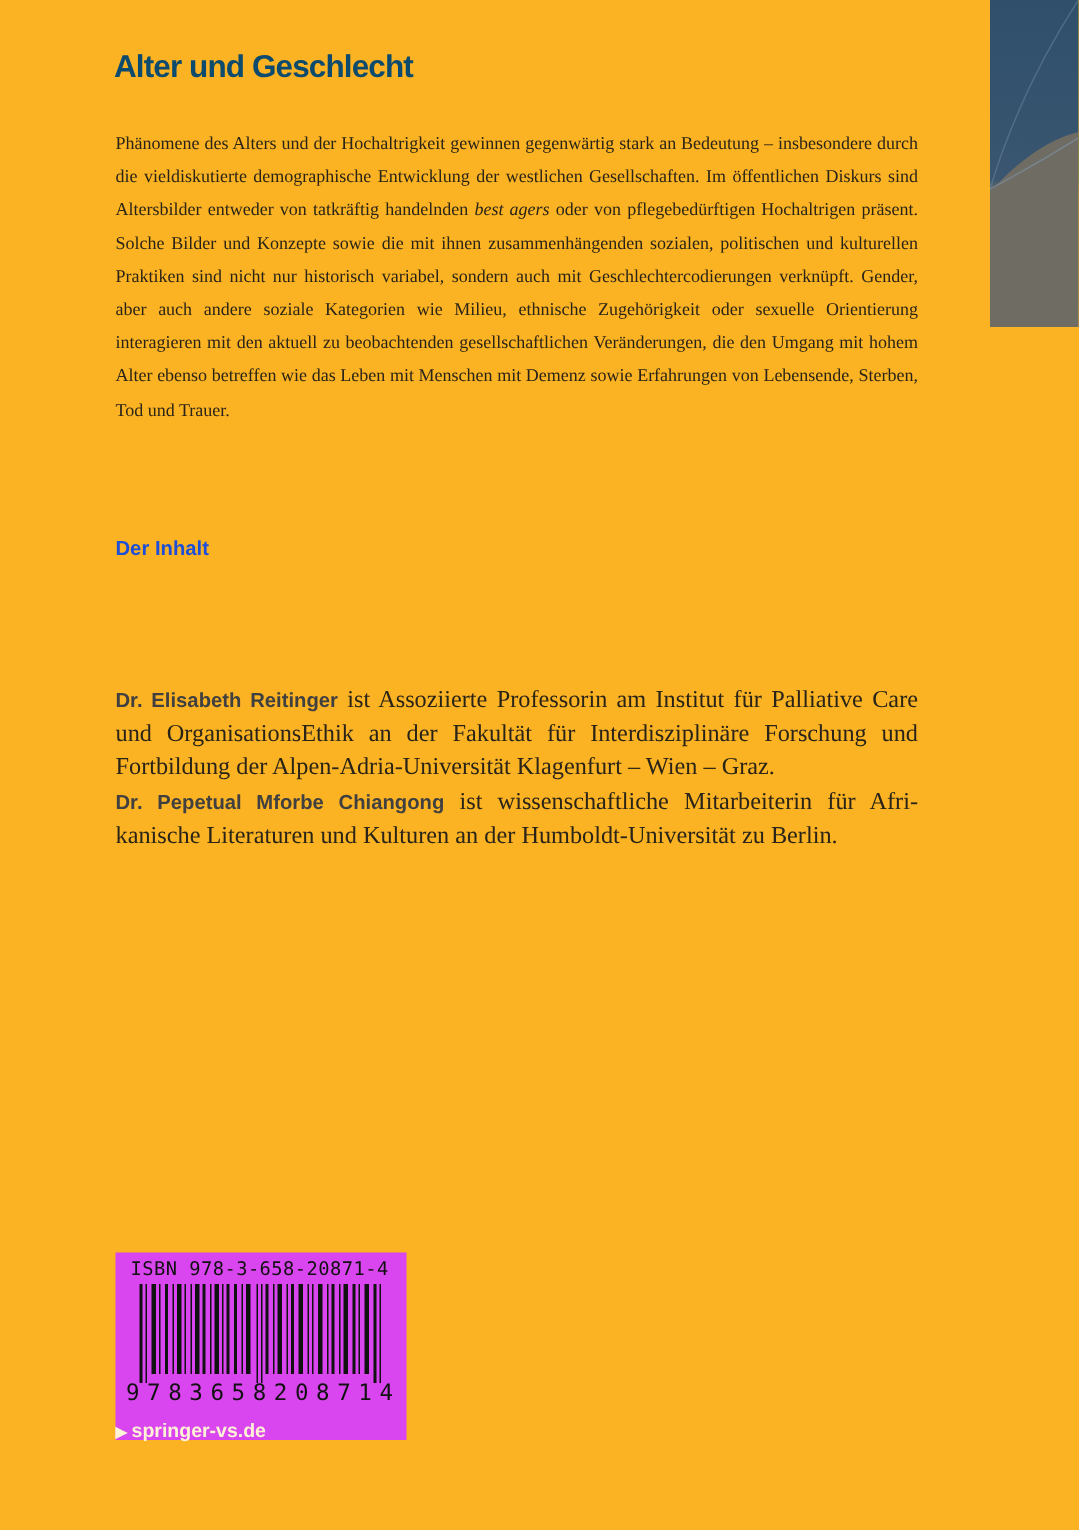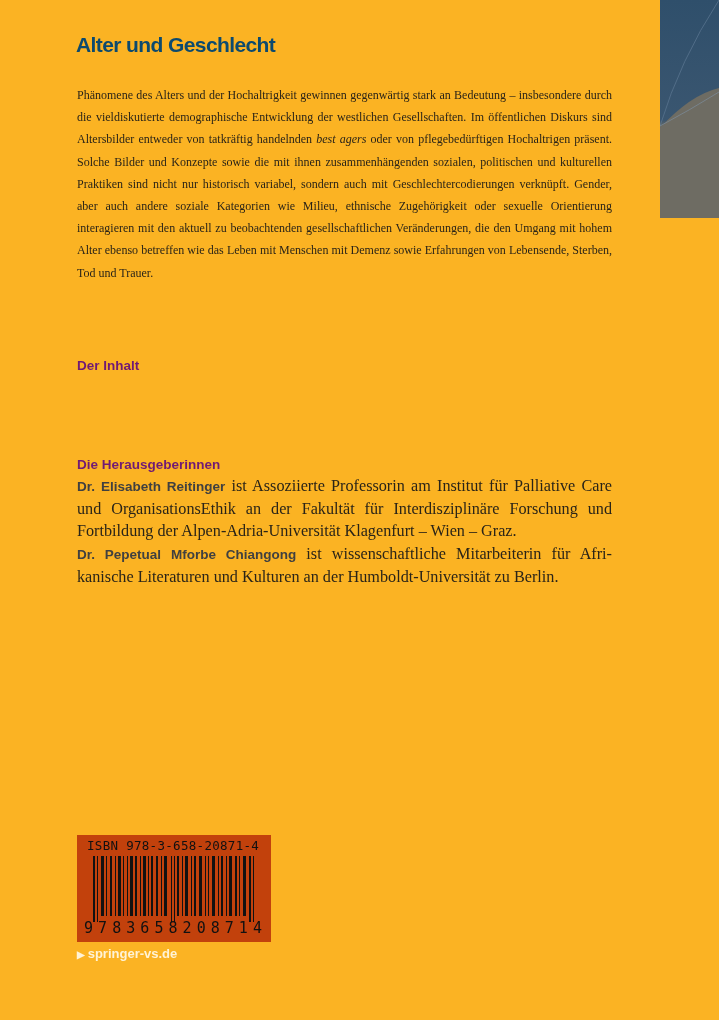--- a/index.html
+++ b/index.html
@@ -26,35 +26,35 @@
       font-size: 12px; line-height: 22.2px; text-align: justify;
       hyphens: manual;
     }
     .body p { margin: 0; }
     .section {
       position: absolute; left: 77px; width: 540px;
       font-size: 16.2px; line-height: 22.2px;
     }
     .heading {
       font-family: "Liberation Sans", sans-serif; font-weight: bold;
-      font-size: 13.5px; color: #701a75; line-height: 20px;
+      font-size: 13.5px; color: #1d4ed8; line-height: 20px;
     }
     ul.bullets { list-style: none; margin: 0; padding: 0; }
     ul.bullets li { position: relative; padding-left: 19px; }
     ul.bullets li::before {
       content: "•"; position: absolute; left: 2px; top: 0;
     }
     .bio { text-align: justify; width: 535px; }
     .bio .name {
       font-family: "Liberation Sans", sans-serif; font-weight: bold;
       font-size: 13.5px; color: #404040;
     }
     .isbn-box {
-      position: absolute; left: 77px; top: 835px; width: 194px; height: 107px;
-      background: #c2410c;
+      position: absolute; left: 77px; top: 835px; width: 194px; height: 125px;
+      background: #d946ef;
     }
     .isbn-text {
       position: absolute; left: 10px; top: 3px;
       font-family: "DejaVu Sans Mono", monospace; font-size: 12.5px; color: #111;
       letter-spacing: 0.3px;
     }
     .barcode { position: absolute; left: 8px; top: 21px; }
     .barcode-digits {
       position: absolute; left: 7px; top: 84px; width: 178px;
       font-family: "DejaVu Sans Mono", monospace; font-size: 15px; color: #111;
@@ -82,21 +82,20 @@
 
 <div class="body">
   <p><span>Phänomene des Alters und der Hochaltrigkeit gewinnen gegenwärtig stark an Bedeutung – insbesondere durch die vieldiskutierte demographische Ent­wicklung der westlichen Gesellschaften. Im öffentlichen Diskurs sind Alters­bilder entweder von tatkräftig handelnden </span><em>best agers</em><span> oder von pflegebedürf­tigen Hochaltrigen präsent. Solche Bilder und Konzepte sowie die mit ihnen zusammenhängenden sozialen, politischen und kulturellen Praktiken sind nicht nur historisch variabel, sondern auch mit Geschlechtercodierungen verknüpft. Gender, aber auch andere soziale Kategorien wie Milieu, ethni­sche Zugehörigkeit oder sexuelle Orientierung interagieren mit den aktuell zu beobachtenden gesellschaftlichen Veränderungen, die den Umgang mit hohem Alter ebenso betreffen wie das Leben mit Menschen mit Demenz sowie Erfahrungen von Lebensende, Sterben, Tod und Trauer.</span></p>
 </div>
 
 <div class="section" style="top:356px;">
   <div class="heading">Der Inhalt</div>
 </div>
 
 <div class="section" style="top:455px;">
-  <div class="heading">Die Herausgeberinnen</div>
   <div class="bio"><span class="name">Dr. Elisabeth Reitinger</span><span> ist Assoziierte Professorin am Institut für Palliative Care und OrganisationsEthik an der Fakultät für Interdisziplinäre For­schung und Fortbildung der Alpen-Adria-Universität Klagenfurt – Wien – Graz.</span></div>
   <div class="bio"><span class="name">Dr. Pepetual Mforbe Chiangong</span><span> ist wissenschaftliche Mitarbeiterin für Afri­kanische Literaturen und Kulturen an der Humboldt-Universität zu Berlin.</span></div>
 </div>
 
 <div class="isbn-box">
   <div class="isbn-text">ISBN 978-3-658-20871-4</div>
   <svg class="barcode" width="178" height="66" viewBox="0 0 178 66">
     <g fill="#111">
       <rect x="8" y="0" width="2" height="66"></rect>
         <rect x="12" y="0" width="1" height="66"></rect>

